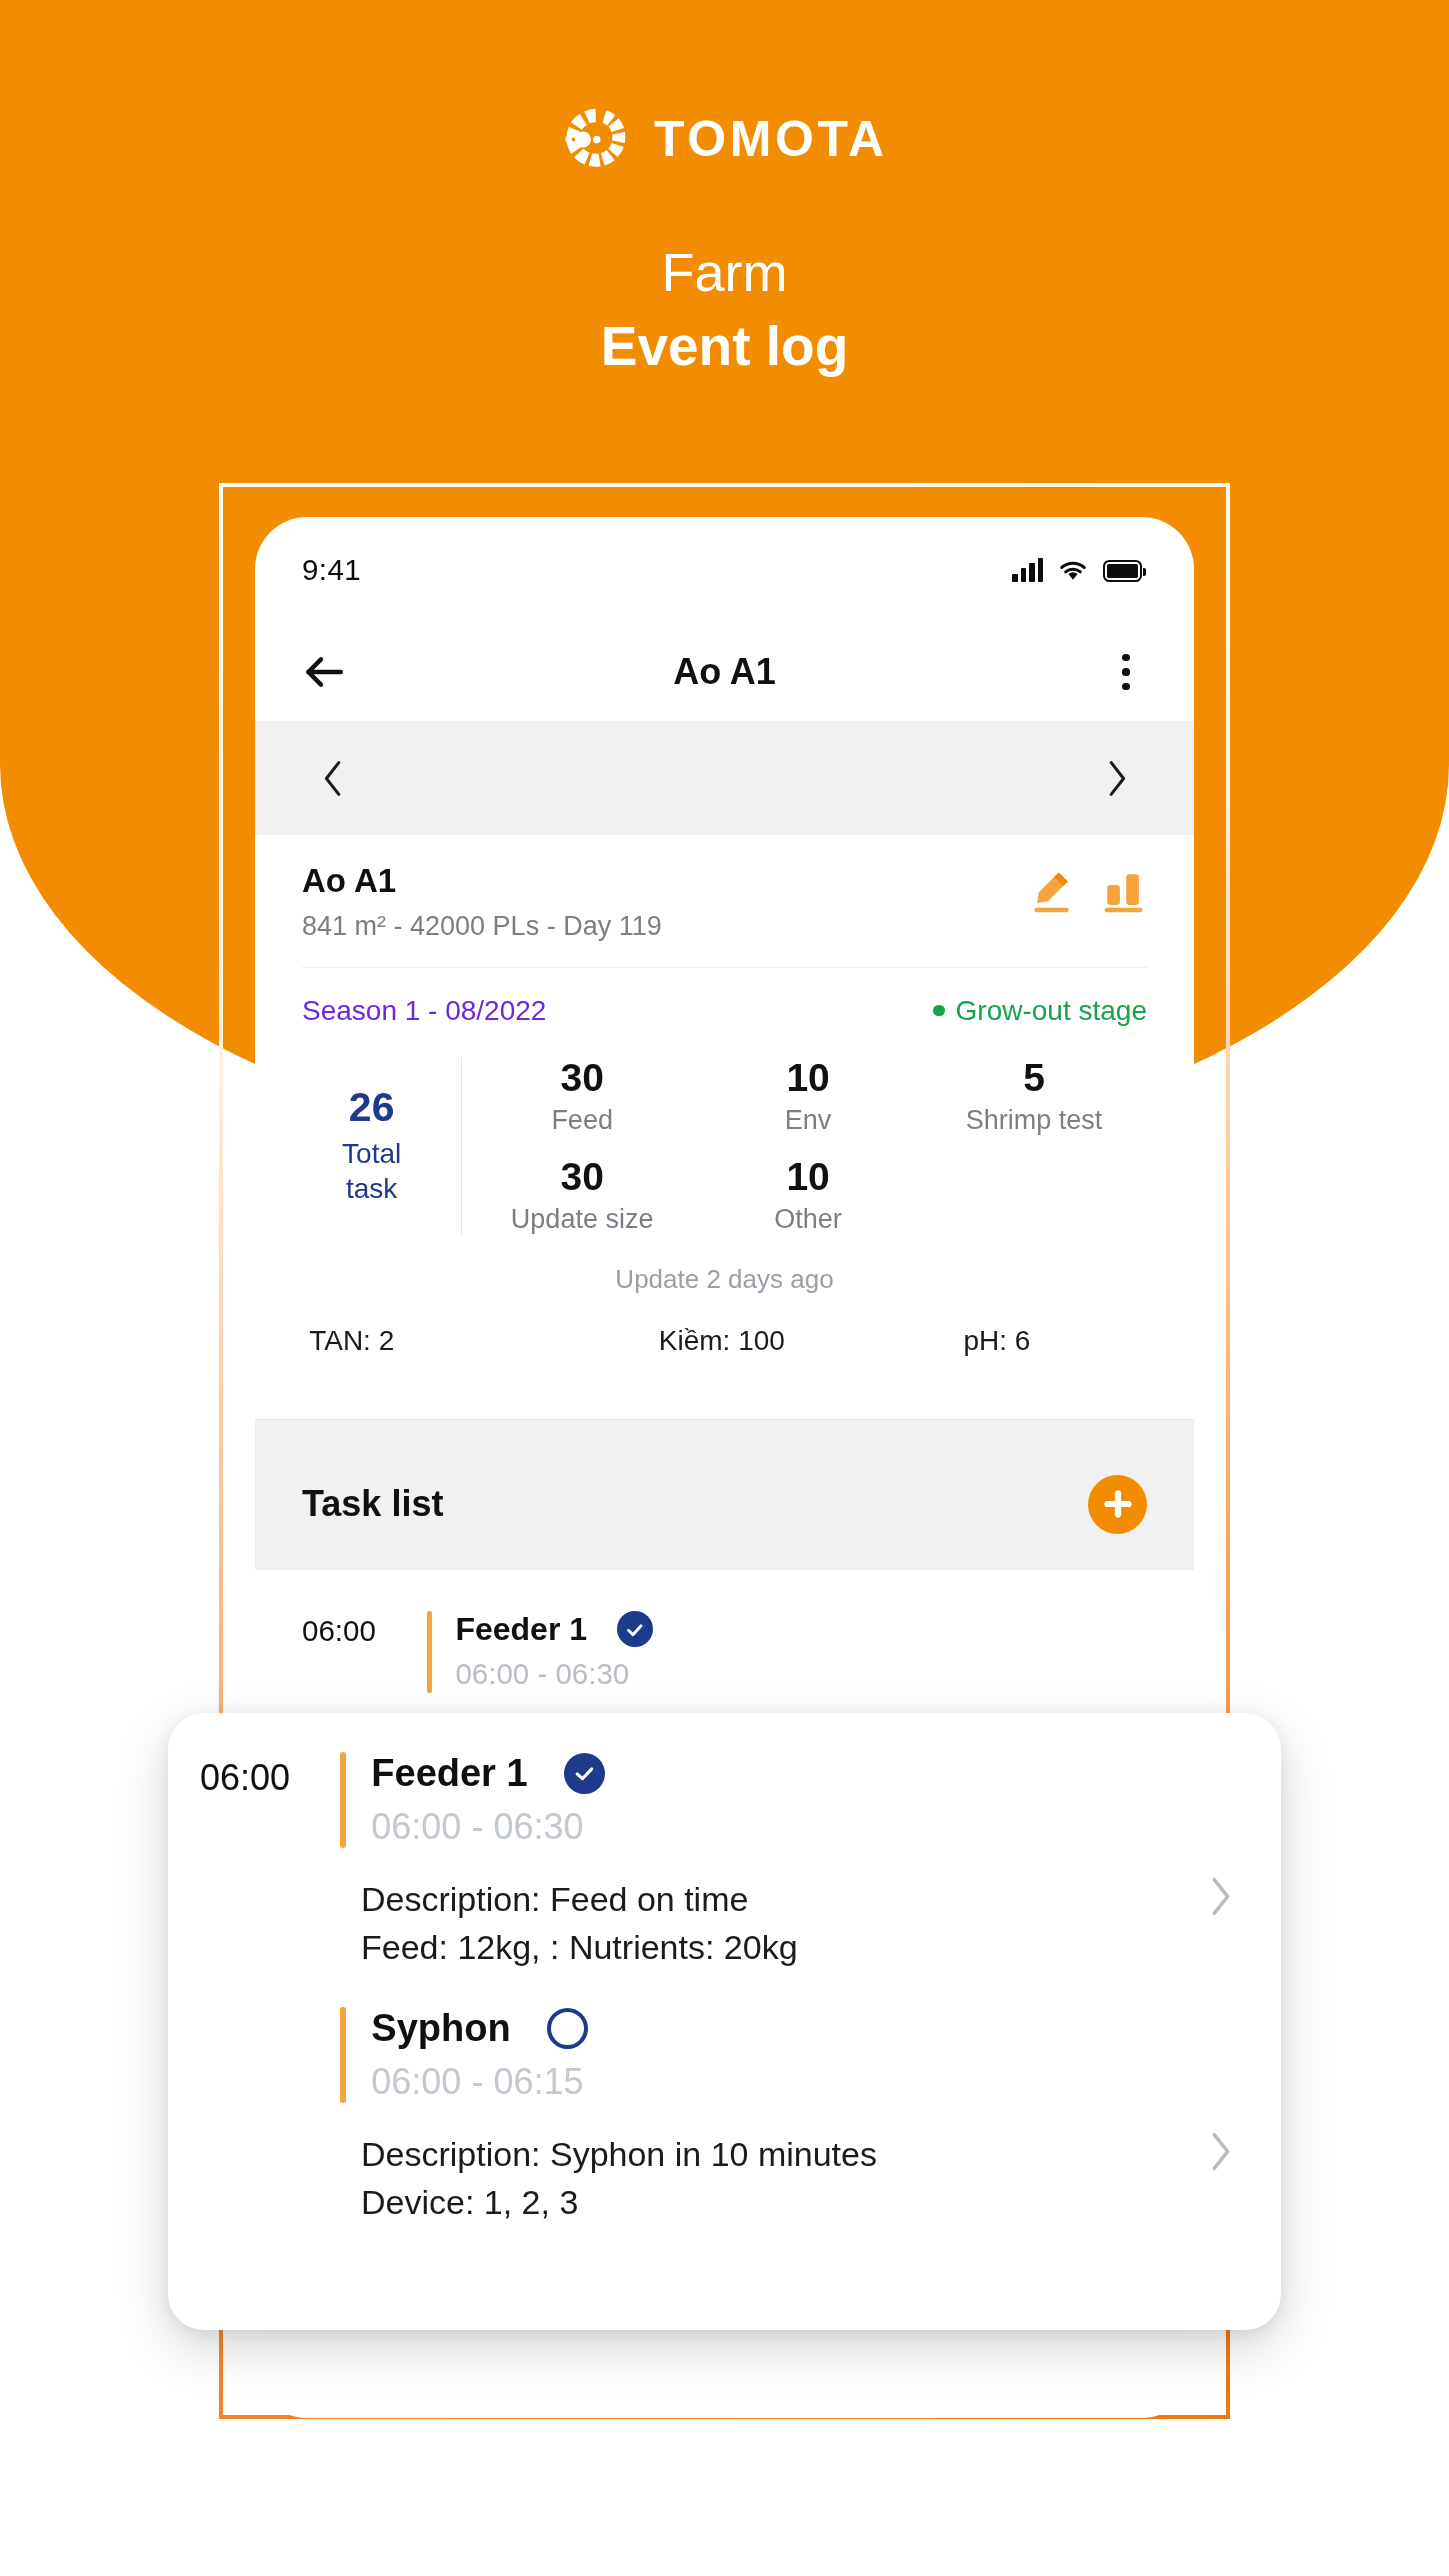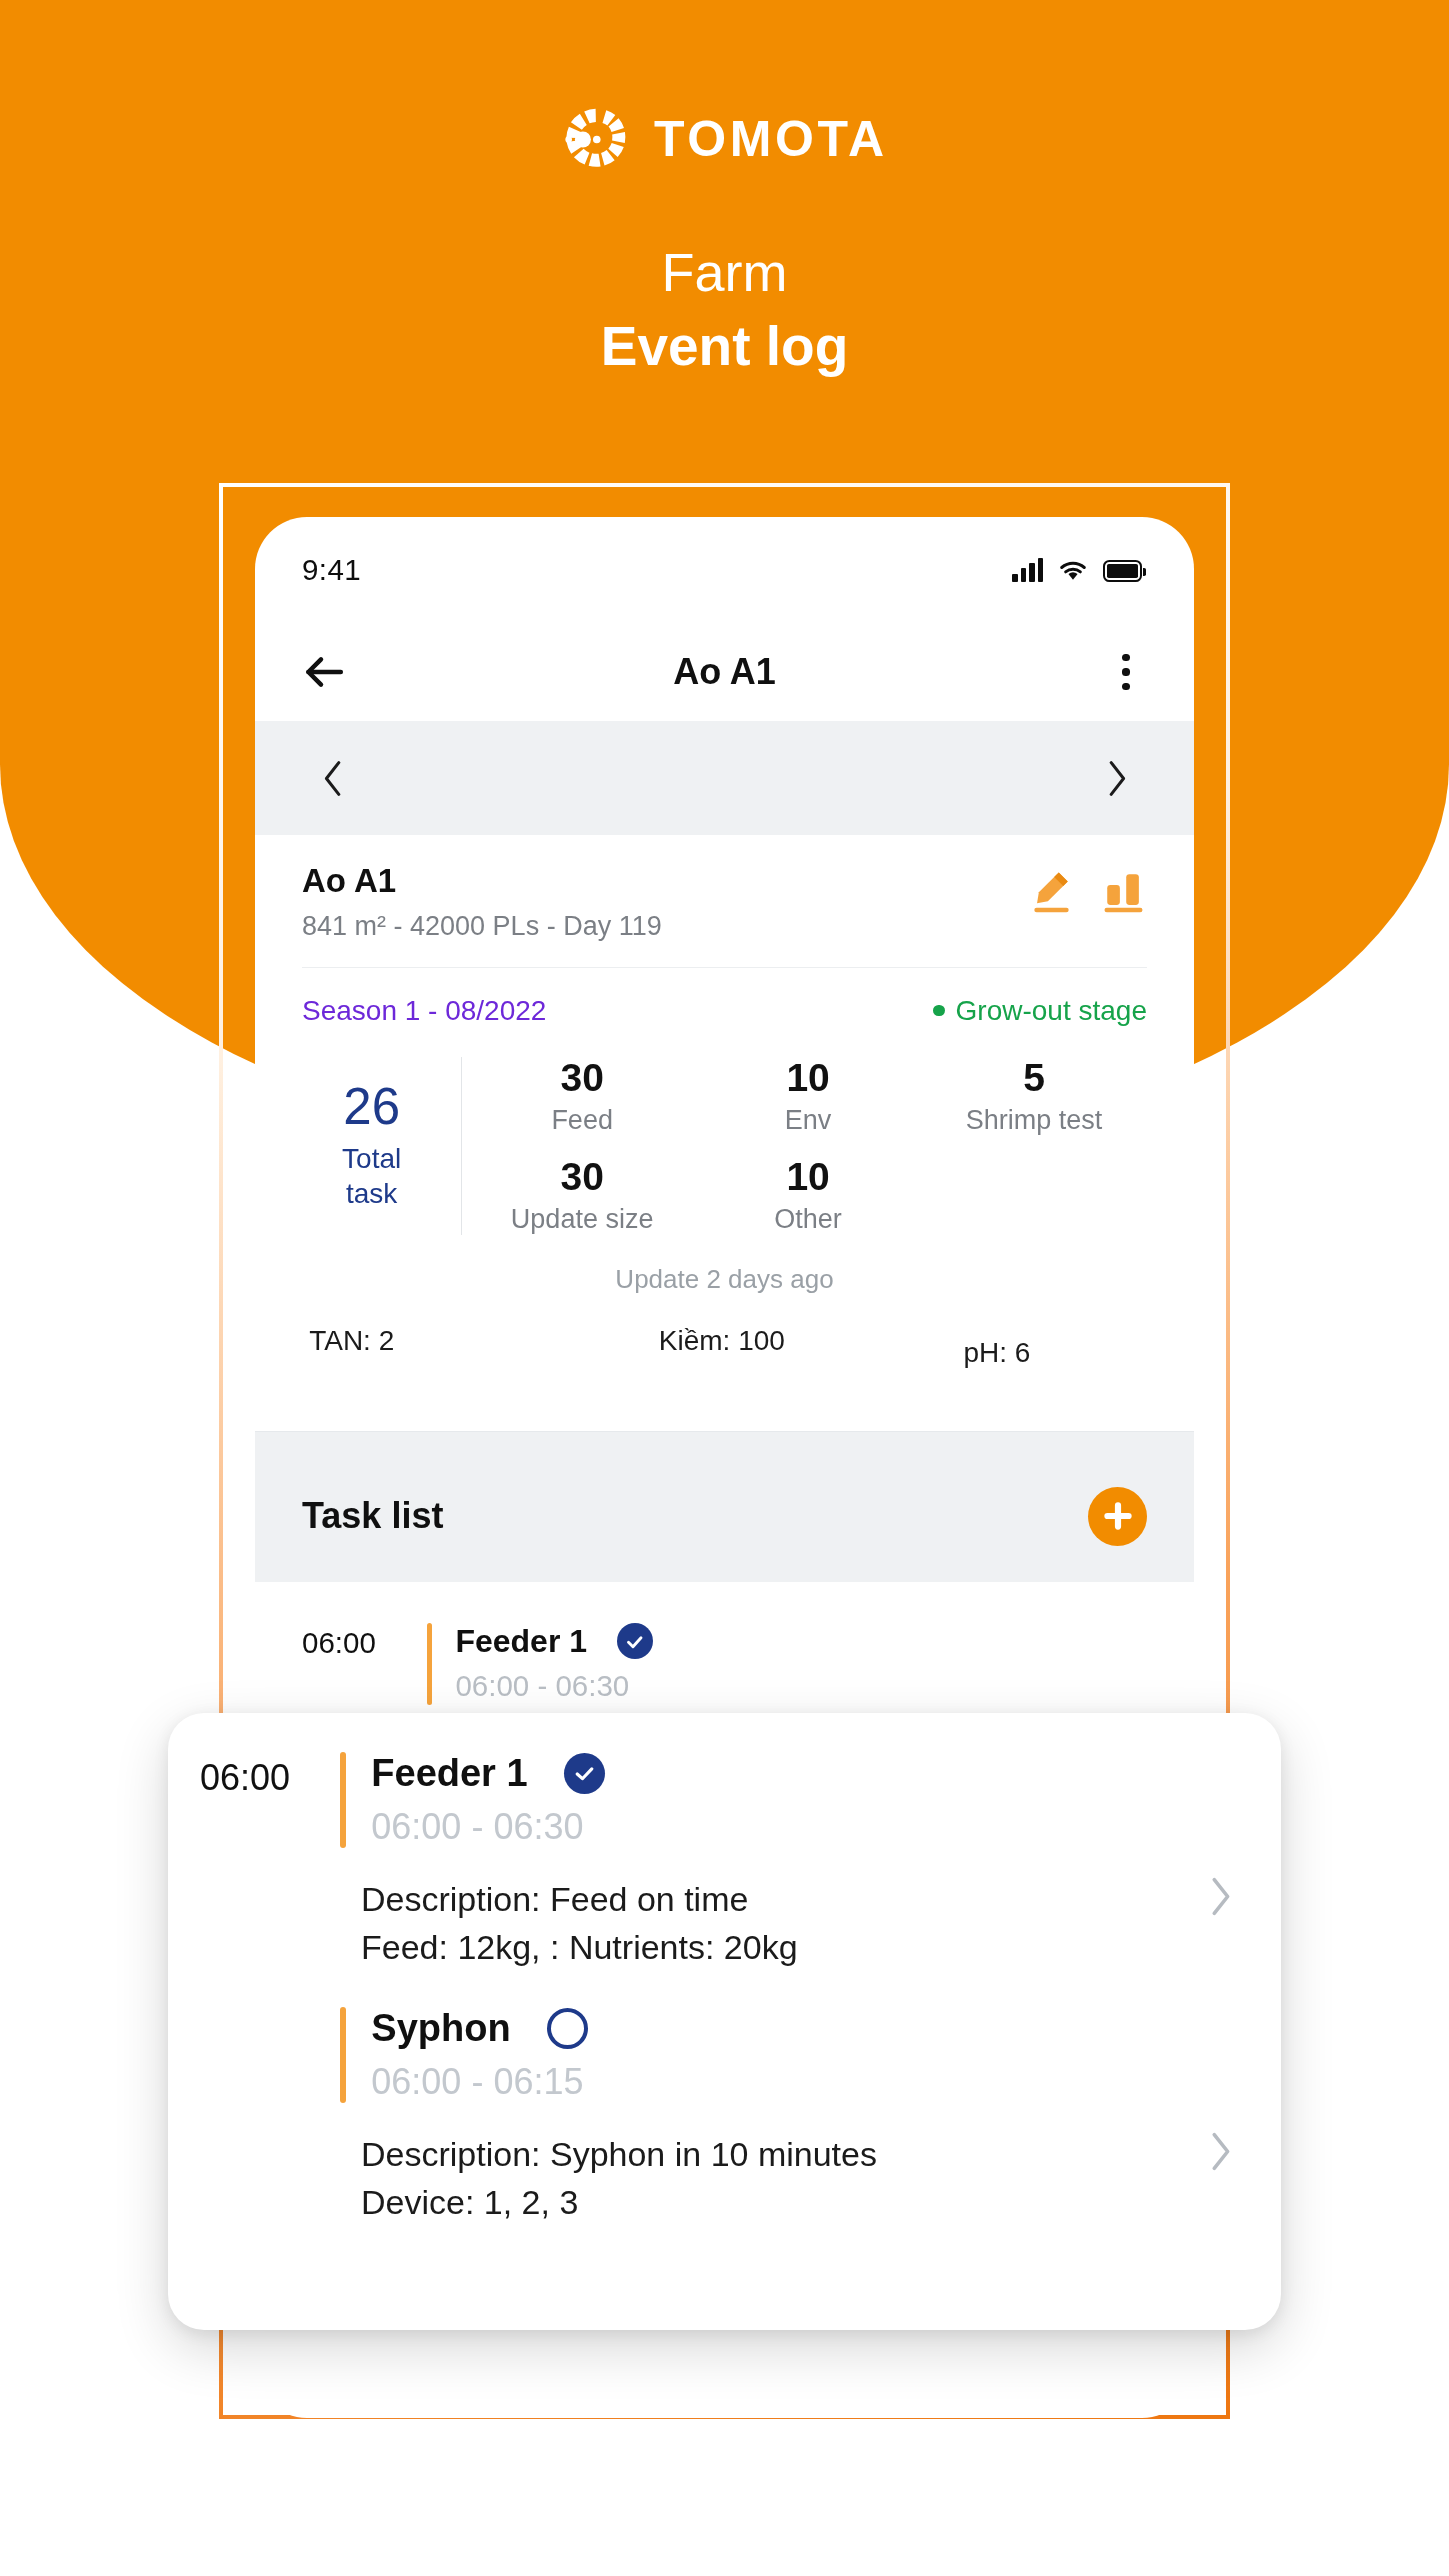--- a/index.html
+++ b/index.html
@@ -131,40 +131,40 @@
   #season-label{ font-size:28px; color:#6d28d9; }
   #stage-label{ font-size:28px; color:#16A34A; display:flex; align-items:center; gap:10.7px; }
   #stage-dot{ width:11.6px; height:11.6px; border-radius:50%; background:#16A34A; display:inline-block; }
 
   
   #stats-row{ display:flex; padding:30px 0 0 0; }
   #total-col{
     width:159px; text-align:center; padding-right:19.7px;
     display:flex; flex-direction:column; justify-content:center; align-items:center;
   }
-  #total-value{ font-size:51px; font-weight:normal; color:#1E3A8A; line-height:1.05; }
+  #total-value{ font-size:41px; font-weight:bold; color:#1E3A8A; line-height:1.05; }
   #total-label{ font-size:28px; color:#1E3A8A; font-weight:500; line-height:1.25; margin-top:7.2px; }
   #stats-grid{
     flex:1; border-left:0.9px solid #E2E5E8; padding-left:7.2px;
     display:grid; grid-template-columns:repeat(3,1fr); row-gap:19.7px;
   }
   .stat-cell{ text-align:center; }
   .stat-value{ font-size:39px; font-weight:bold; color:#111; line-height:1.1; }
   .stat-label{ font-size:27px; color:#7b7f85; margin-top:5.4px; }
   .stat-empty{ }
 
   #update-line{ text-align:center; font-size:26px; color:#9aa0a6; padding:29px 0 0 0; }
 
   #params-row{
     display:flex; justify-content:space-between; padding:30px 12.5px 30px 7.2px;
     font-size:28px; color:#1b1b1b;
   }
   #params-row > div{ flex:1; }
   #params-row > div:nth-child(2){ text-align:center; }
-  #params-row > div:nth-child(3){ text-align:center;margin-top:12px; }
+  #params-row > div:nth-child(3){ text-align:center; }
 
   
   #tasklist-header{
     background:#EFF1F3; padding:55px 47px 36px 47px;
     display:flex; align-items:center; justify-content:space-between;
     border-top:0.9px solid #E6E9EC;
     margin-top:32px;
   }
   #tasklist-title{ font-size:36px; font-weight:bold; color:#101010; }
   #add-task-btn{

